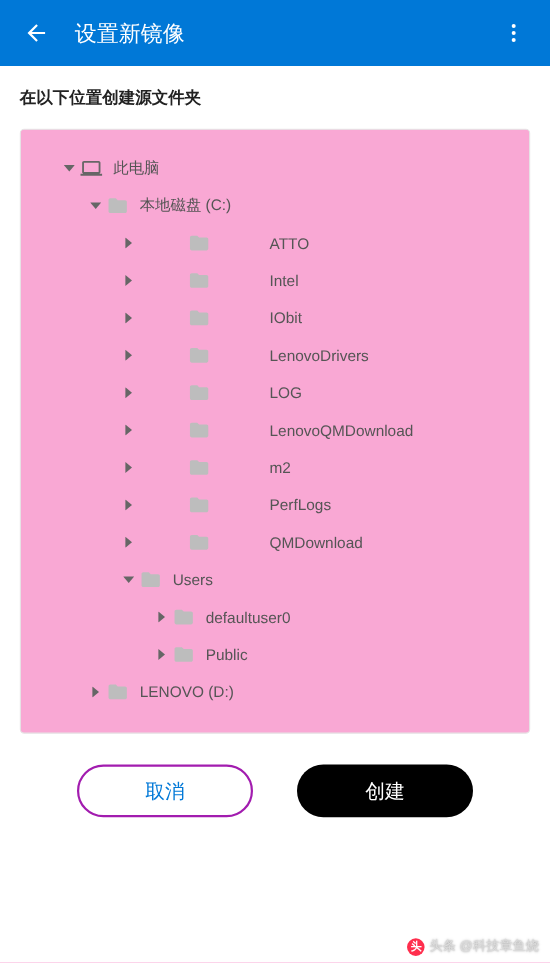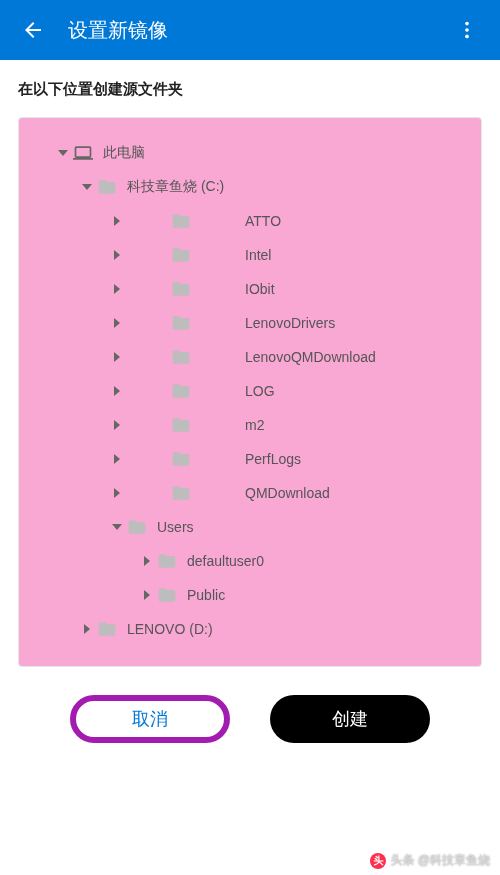--- a/index.html
+++ b/index.html
@@ -19,21 +19,21 @@
 .icon-slot { width: 24px; display: flex; align-items: center; justify-content: center; margin-right: 8px; }
 .folder-icon svg path { fill: #bdbdbd; }
 .label { color: #555; }
 .indent-0 { padding-left: 36px; }
 .indent-1 { padding-left: 60px; }
 .indent-2 { padding-left: 90px; gap: 44px; }
 .indent-3 { padding-left: 90px; }
 .indent-4 { padding-left: 120px; }
 .buttons { display: flex; justify-content: center; gap: 40px; margin-top: 28px; padding: 0 30px; }
 .btn { width: 160px; height: 48px; border-radius: 24px; font-size: 18px; display: flex; align-items: center; justify-content: center; cursor: pointer; }
-.btn-cancel { border: 6px solid #a21caf; color: #0078d7; background: #fff; }
+.btn-cancel { border: 2px solid #a21caf; color: #0078d7; background: #fff; }
 .btn-create { background: #000000; color: #fff; border: none; }
 .watermark { position: absolute; bottom: 6px; right: 10px; font-size: 12px; color: #fff; display: flex; align-items: center; gap: 4px; }
 .watermark-badge { width: 16px; height: 16px; border-radius: 50%; background: #ff2e4d; display: flex; align-items: center; justify-content: center; color: #fff; font-size: 10px; font-weight: bold; }
 .watermark-text { color: #ddd; text-shadow: 0 0 2px rgba(0,0,0,0.5); }
 </style>
 </head>
 <body>
 
 <div class="header">
   <div class="back-btn">
@@ -71,21 +71,21 @@
         <span class="arrow">
           <svg width="10" height="10" viewBox="0 0 10 10">
             <path fill="#666" d="M0 2 L10 2 L5 8 Z"></path>
           </svg>
         </span>
         <span class="icon-slot folder-icon">
           <svg width="20" height="20" viewBox="0 0 24 24">
             <path d="M10 4H4c-1.1 0-2 .9-2 2v12c0 1.1.9 2 2 2h16c1.1 0 2-.9 2-2V8c0-1.1-.9-2-2-2h-8l-2-2z"></path>
           </svg>
         </span>
-        <span class="label">科技章鱼烧 (C:)</span>
+        <span class="label">本地磁盘 (C:)</span>
       </div>
       <div class="tree-row indent-2">
         <span class="arrow">
           <svg width="10" height="10" viewBox="0 0 10 10">
             <path fill="#666" d="M2 0 L8 5 L2 10 Z"></path>
           </svg>
         </span>
         <span class="icon-slot folder-icon">
           <svg width="20" height="20" viewBox="0 0 24 24">
             <path d="M10 4H4c-1.1 0-2 .9-2 2v12c0 1.1.9 2 2 2h16c1.1 0 2-.9 2-2V8c0-1.1-.9-2-2-2h-8l-2-2z"></path>
@@ -136,34 +136,34 @@
         <span class="arrow">
           <svg width="10" height="10" viewBox="0 0 10 10">
             <path fill="#666" d="M2 0 L8 5 L2 10 Z"></path>
           </svg>
         </span>
         <span class="icon-slot folder-icon">
           <svg width="20" height="20" viewBox="0 0 24 24">
             <path d="M10 4H4c-1.1 0-2 .9-2 2v12c0 1.1.9 2 2 2h16c1.1 0 2-.9 2-2V8c0-1.1-.9-2-2-2h-8l-2-2z"></path>
           </svg>
         </span>
+        <span class="label">LOG</span>
+      </div>
+      <div class="tree-row indent-2">
+        <span class="arrow">
+          <svg width="10" height="10" viewBox="0 0 10 10">
+            <path fill="#666" d="M2 0 L8 5 L2 10 Z"></path>
+          </svg>
+        </span>
+        <span class="icon-slot folder-icon">
+          <svg width="20" height="20" viewBox="0 0 24 24">
+            <path d="M10 4H4c-1.1 0-2 .9-2 2v12c0 1.1.9 2 2 2h16c1.1 0 2-.9 2-2V8c0-1.1-.9-2-2-2h-8l-2-2z"></path>
+          </svg>
+        </span>
         <span class="label">LenovoQMDownload</span>
-      </div>
-      <div class="tree-row indent-2">
-        <span class="arrow">
-          <svg width="10" height="10" viewBox="0 0 10 10">
-            <path fill="#666" d="M2 0 L8 5 L2 10 Z"></path>
-          </svg>
-        </span>
-        <span class="icon-slot folder-icon">
-          <svg width="20" height="20" viewBox="0 0 24 24">
-            <path d="M10 4H4c-1.1 0-2 .9-2 2v12c0 1.1.9 2 2 2h16c1.1 0 2-.9 2-2V8c0-1.1-.9-2-2-2h-8l-2-2z"></path>
-          </svg>
-        </span>
-        <span class="label">LOG</span>
       </div>
       <div class="tree-row indent-2">
         <span class="arrow">
           <svg width="10" height="10" viewBox="0 0 10 10">
             <path fill="#666" d="M2 0 L8 5 L2 10 Z"></path>
           </svg>
         </span>
         <span class="icon-slot folder-icon">
           <svg width="20" height="20" viewBox="0 0 24 24">
             <path d="M10 4H4c-1.1 0-2 .9-2 2v12c0 1.1.9 2 2 2h16c1.1 0 2-.9 2-2V8c0-1.1-.9-2-2-2h-8l-2-2z"></path>

